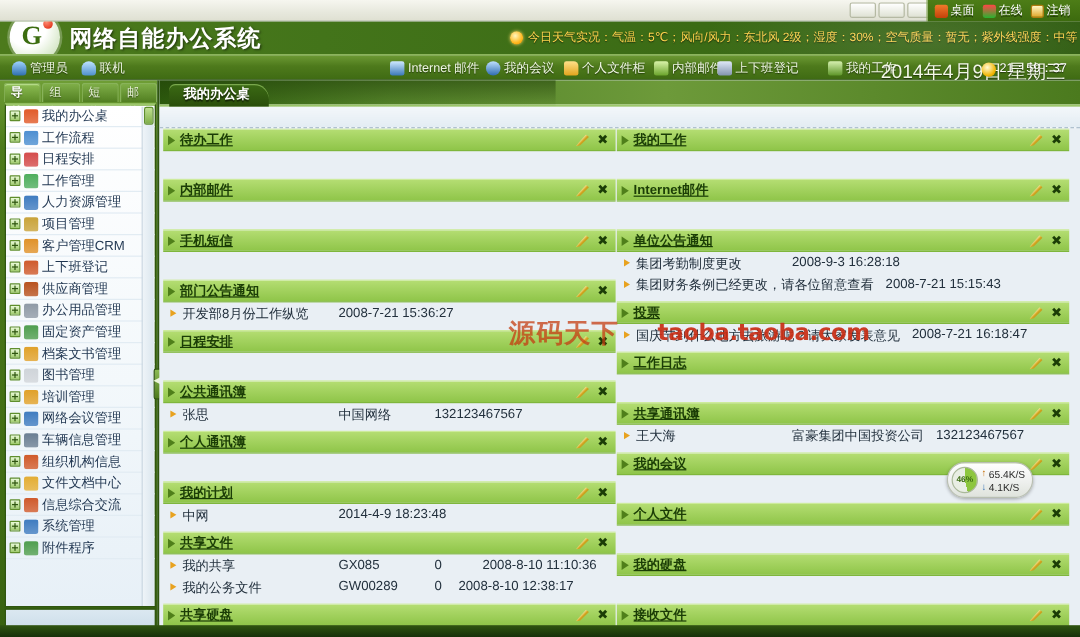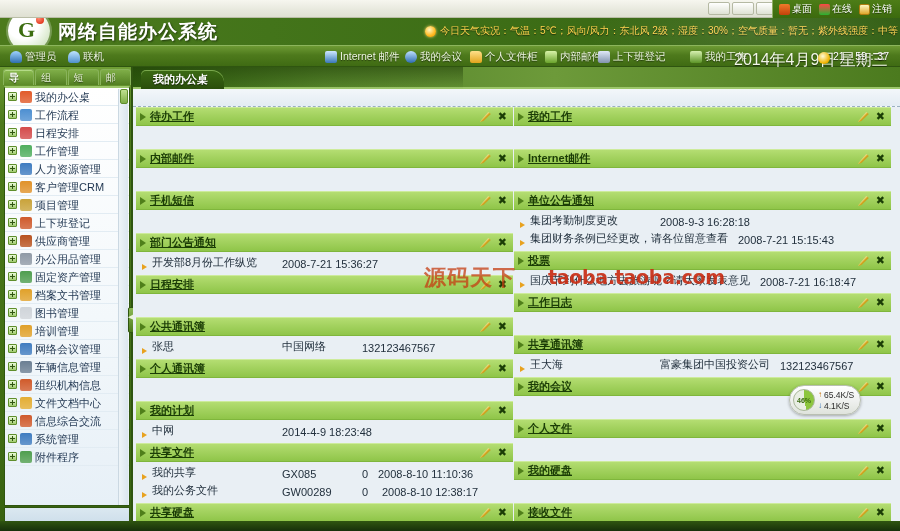--- a/index.html
+++ b/index.html
@@ -217,21 +217,21 @@
     width:11px;height:11px; display:block;
     background:linear-gradient(135deg,#fff0b0 40%,#d2a520 55%,#8a6b10);
     clip-path:polygon(0% 100%,22% 72%,78% 10%,100% 28%,34% 92%);
     cursor:pointer;
   }
   .close-ic{
     font-size:11px; font-weight:bold; color:#1b3d06; line-height:11px; cursor:pointer;
     font-family:"DejaVu Sans",sans-serif;
   }
   .wrow{
-    display:flex; align-items:flex-end; height:18px; padding-left:6px;
+    display:flex; align-items:center; height:18px; padding-left:6px;
     font-size:11px; color:#22303d; white-space:nowrap;
   }
   .wrow .bullet{
     width:0;height:0;border-left:5px solid #e8a21f;border-top:3.5px solid transparent;
     border-bottom:3.5px solid transparent; margin-right:5px; flex:0 0 5px;
   }
   .wrow .c-title{ cursor:pointer; }
   .spacer{ height:18px; }
 
   
@@ -386,27 +386,27 @@
           <span class="nic" style="background: linear-gradient(rgb(79, 174, 94), rgba(255, 255, 255, 0.2)) rgb(79, 174, 94);"></span>
           <span class="navlbl">工作管理</span>
         </div>
         <div class="navitem">
           <span class="plus"></span>
           <span class="nic" style="background: linear-gradient(rgb(63, 124, 192), rgba(255, 255, 255, 0.2)) rgb(63, 124, 192);"></span>
           <span class="navlbl">人力资源管理</span>
         </div>
         <div class="navitem">
           <span class="plus"></span>
+          <span class="nic" style="background: linear-gradient(rgb(201, 163, 58), rgba(255, 255, 255, 0.2)) rgb(201, 163, 58);"></span>
+          <span class="navlbl">项目管理</span>
+        </div>
+        <div class="navitem">
+          <span class="plus"></span>
           <span class="nic" style="background: linear-gradient(rgb(224, 146, 42), rgba(255, 255, 255, 0.2)) rgb(224, 146, 42);"></span>
           <span class="navlbl">客户管理CRM</span>
-        </div>
-        <div class="navitem">
-          <span class="plus"></span>
-          <span class="nic" style="background: linear-gradient(rgb(201, 163, 58), rgba(255, 255, 255, 0.2)) rgb(201, 163, 58);"></span>
-          <span class="navlbl">项目管理</span>
         </div>
         <div class="navitem">
           <span class="plus"></span>
           <span class="nic" style="background: linear-gradient(rgb(207, 90, 44), rgba(255, 255, 255, 0.2)) rgb(207, 90, 44);"></span>
           <span class="navlbl">上下班登记</span>
         </div>
         <div class="navitem">
           <span class="plus"></span>
           <span class="nic" style="background: linear-gradient(rgb(184, 82, 31), rgba(255, 255, 255, 0.2)) rgb(184, 82, 31);"></span>
           <span class="navlbl">供应商管理</span>
@@ -601,21 +601,21 @@
             <span class="tools">
               <span class="edit-ic"></span>
               <span class="close-ic">✖</span>
             </span>
           </div>
           <div class="wrow">
             <span class="bullet"></span>
             <span class="c-title" style="display: inline-block; min-width: 120px;">我的共享</span>
             <span class="" style="margin-left: 10px; display: inline-block; min-width: 70px;">GX085</span>
             <span class="" style="margin-left: 10px; display: inline-block; min-width: 16px;">0</span>
-            <span class="" style="margin-left: 0; display: inline-block;">2008-8-10 11:10:36</span>
+            <span class="" style="margin-left: 24px; display: inline-block;">2008-8-10 11:10:36</span>
           </div>
           <div class="wrow">
             <span class="bullet"></span>
             <span class="c-title" style="display: inline-block; min-width: 120px;">我的公务文件</span>
             <span class="" style="margin-left: 10px; display: inline-block; min-width: 70px;">GW00289</span>
             <span class="" style="margin-left: 10px; display: inline-block; min-width: 16px;">0</span>
             <span class="" style="margin-left: 4px; display: inline-block;">2008-8-10 12:38:17</span>
           </div>
         </div>
         <div class="widget">

